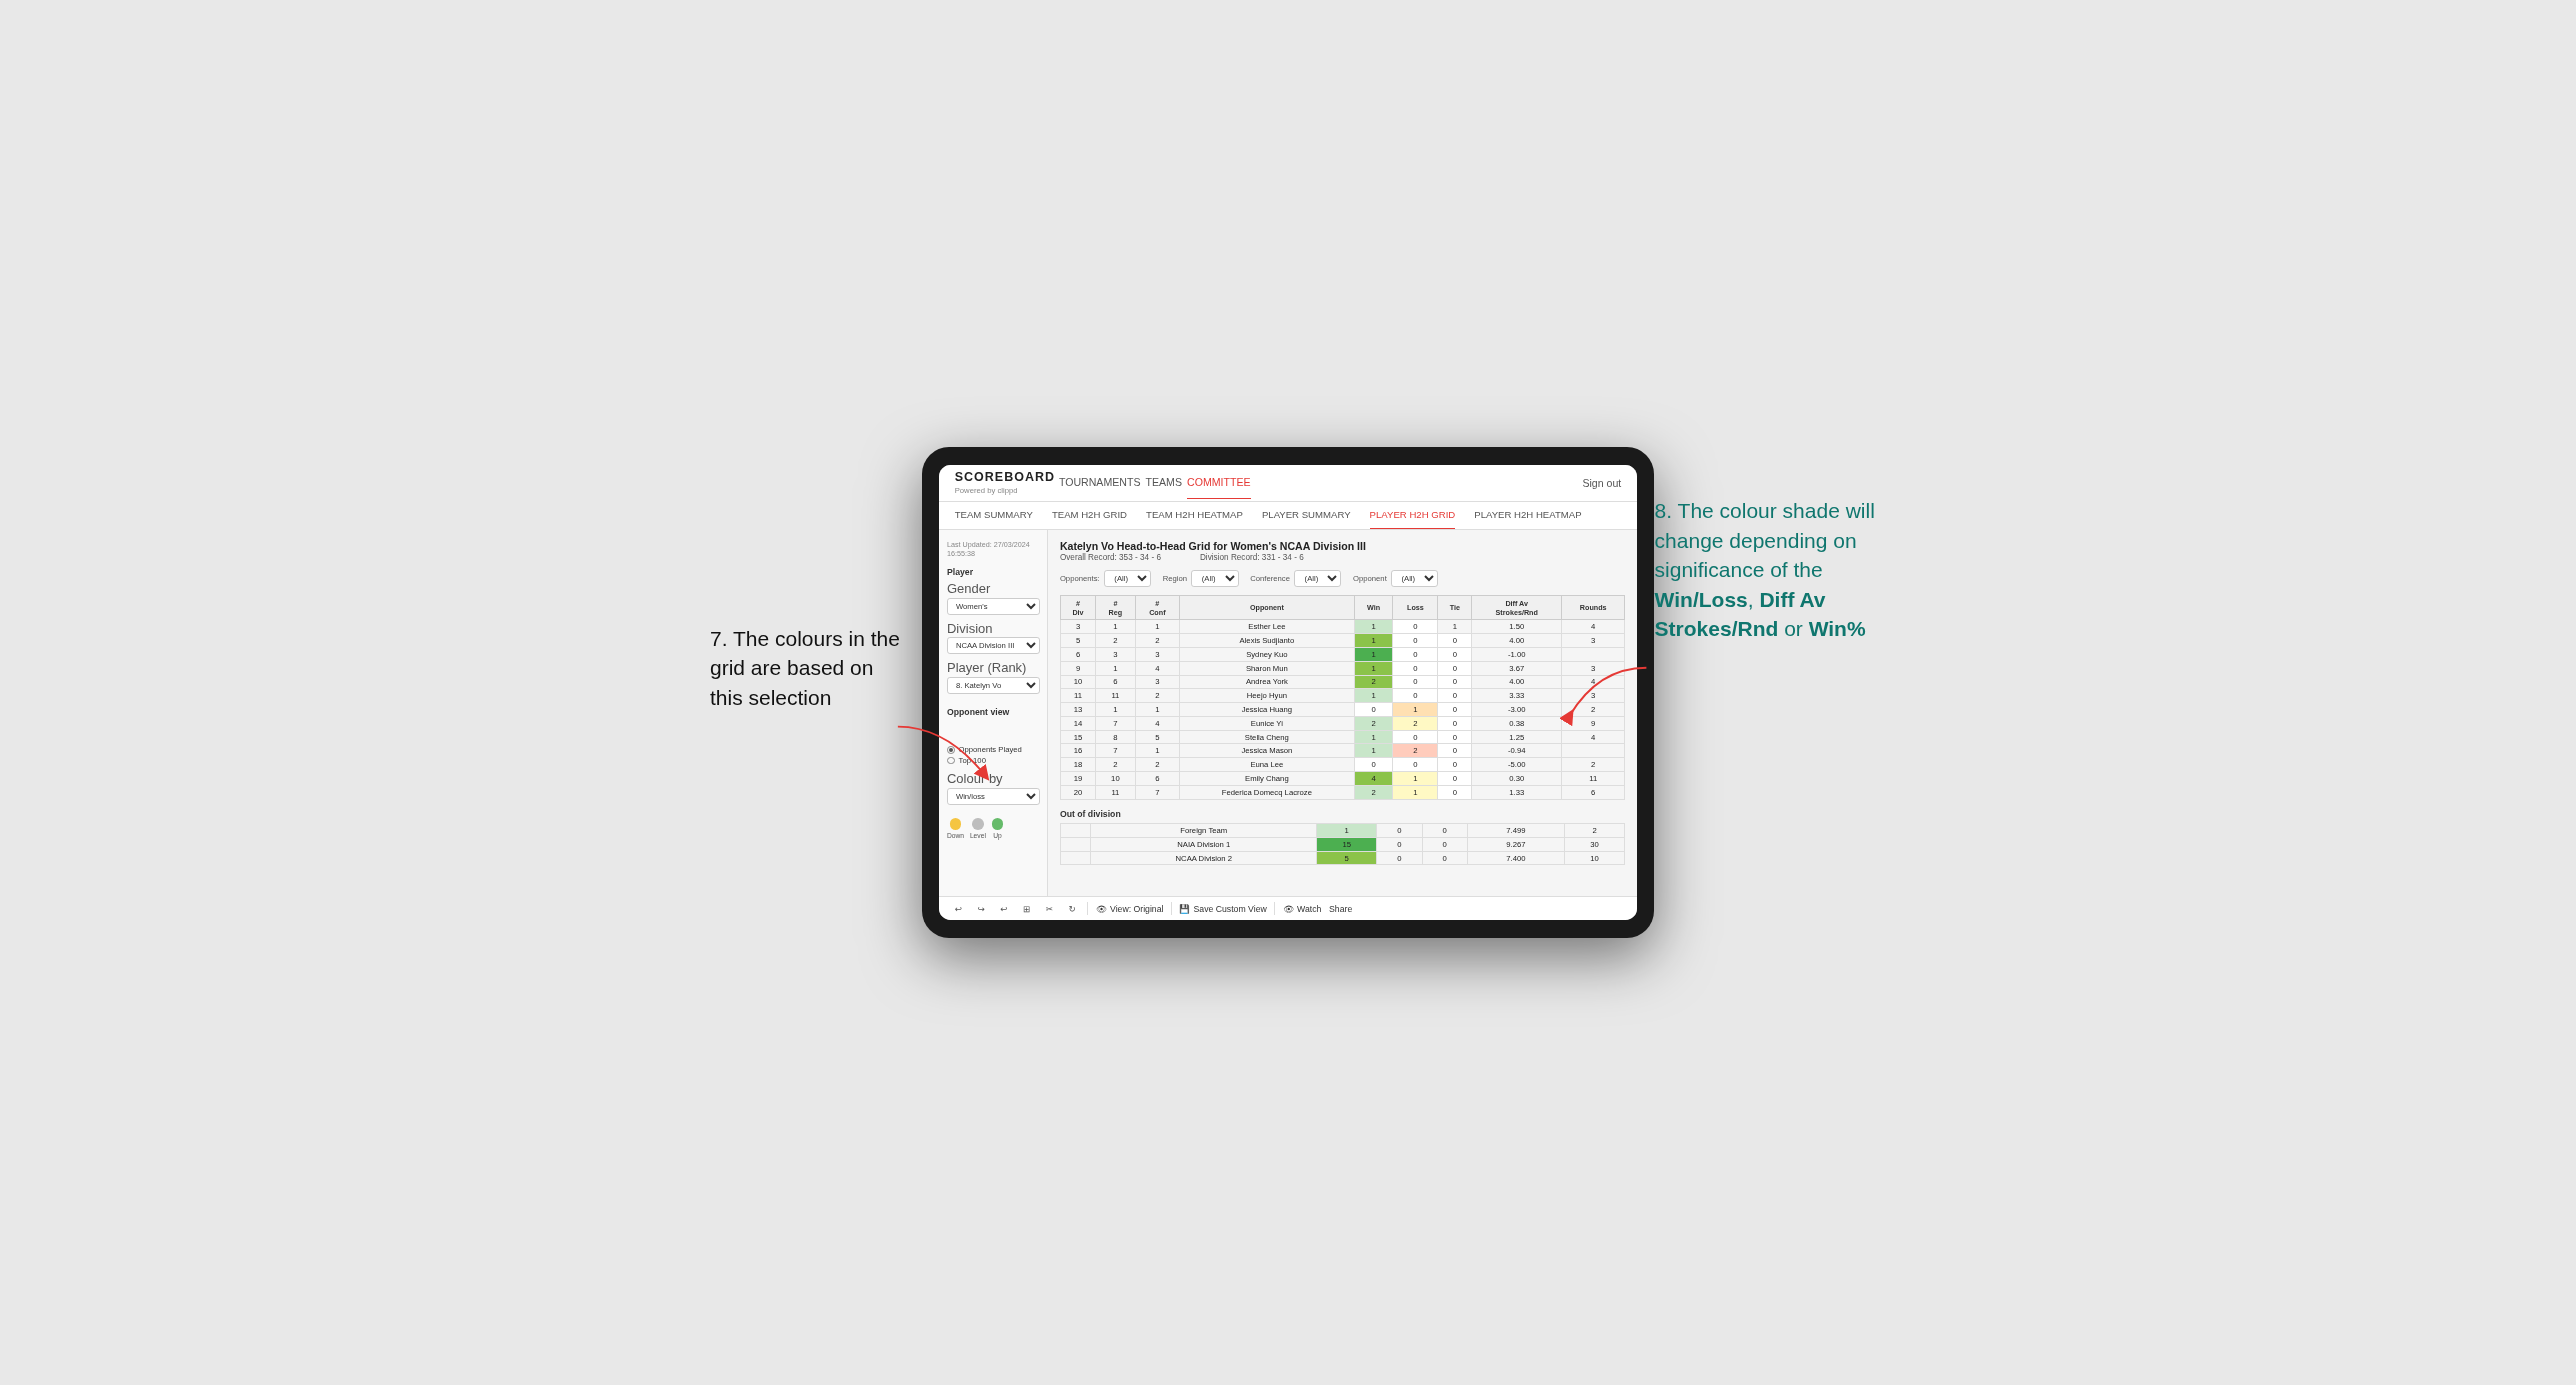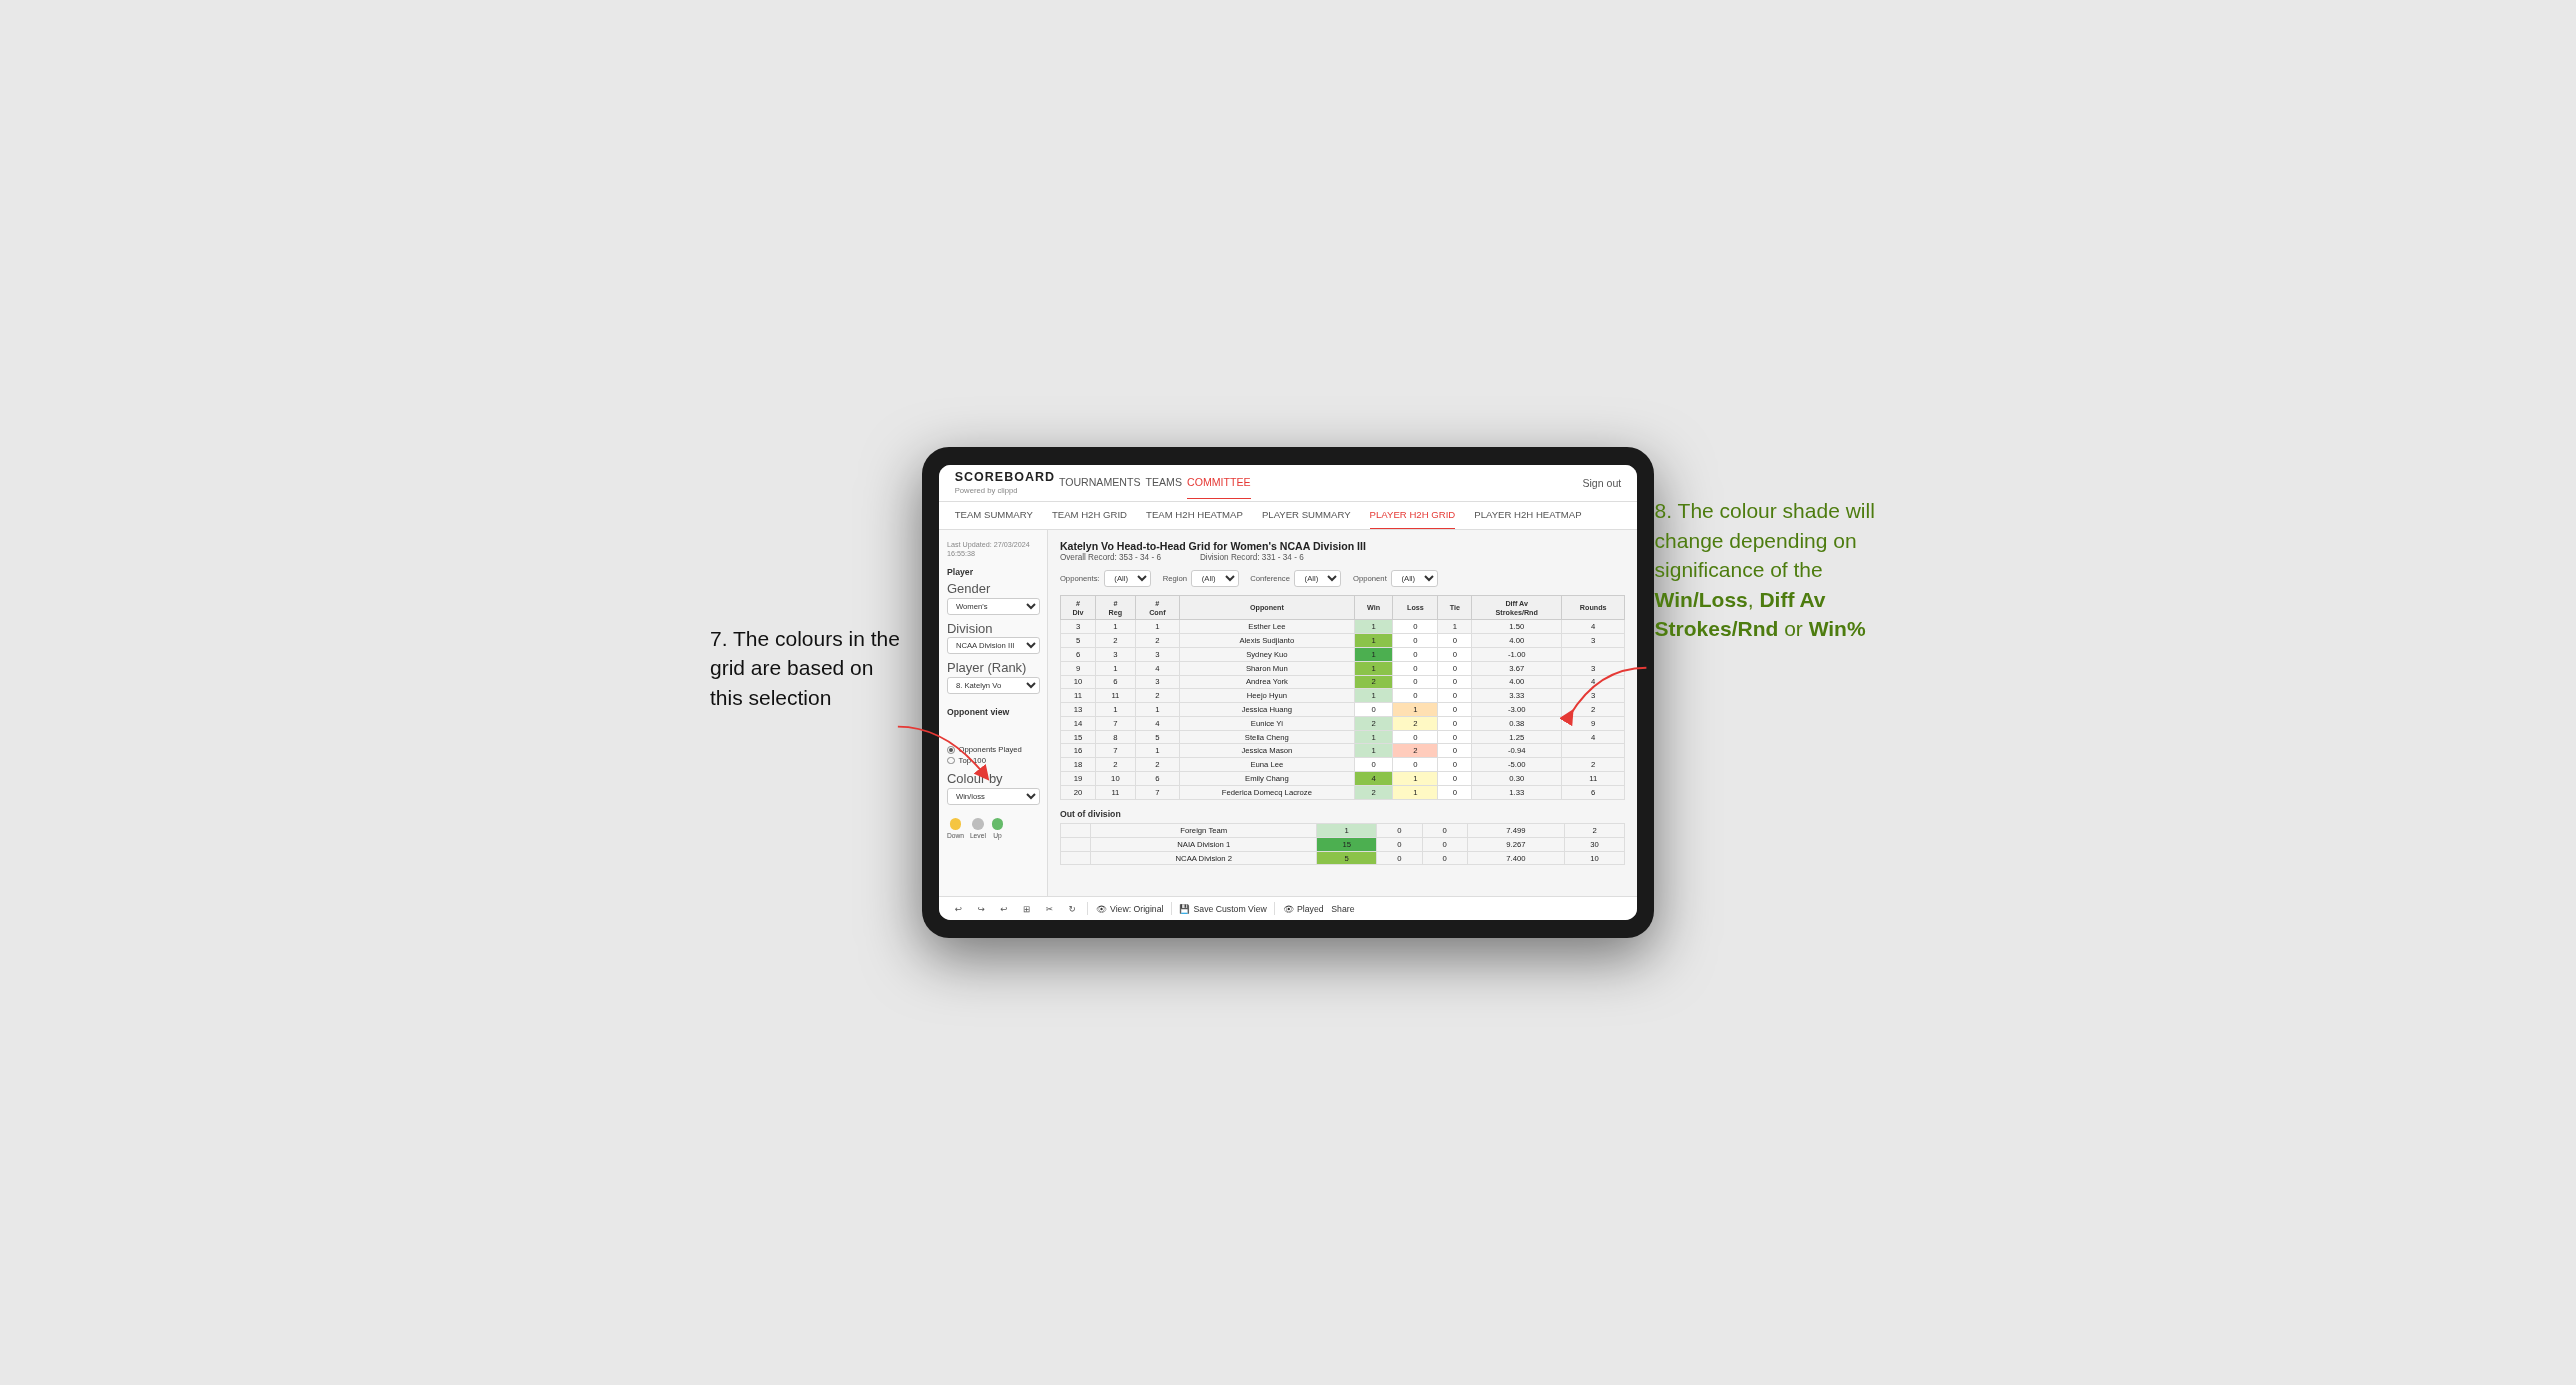--- a/index.html
+++ b/index.html
@@ -29,21 +29,21 @@
       max-width: 193px;
       line-height: 1.4;
       z-index: 10;
     }
     .annotation-right {
       position: absolute;
       right: -9.6px;
       top: 10%;
       font-size: 21px;
       font-weight: 400;
-      color: #4d7c0f;
+      color: #0f766e;
       max-width: 221px;
       line-height: 1.4;
       z-index: 10;
     }
     .annotation-right strong {
       font-weight: 700;
     }
 
     
     .tablet {
@@ -701,21 +701,21 @@
           <span>View: Original</span>
         </div>
         <div class="toolbar-divider"></div>
         <div class="toolbar-action">
           <span>💾</span>
           <span>Save Custom View</span>
         </div>
         <div class="toolbar-divider"></div>
         <div class="toolbar-action">
           <span>👁</span>
-          <span>Played</span>
+          <span>Watch</span>
         </div>
         <div class="toolbar-action">
           <span>Share</span>
         </div>
       </div>
 
     </div>
   </div>
 
 </div>

